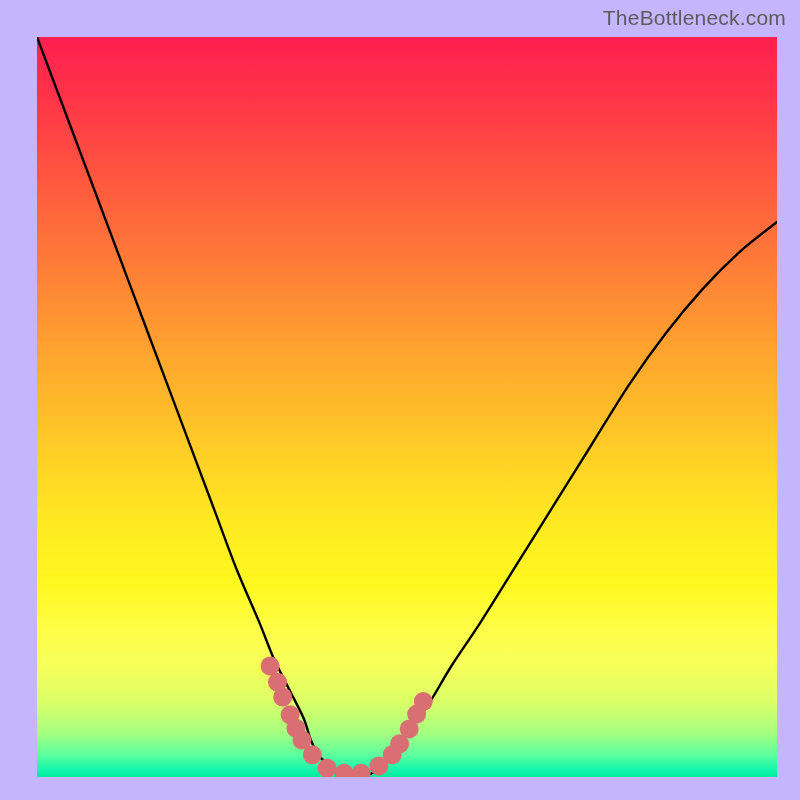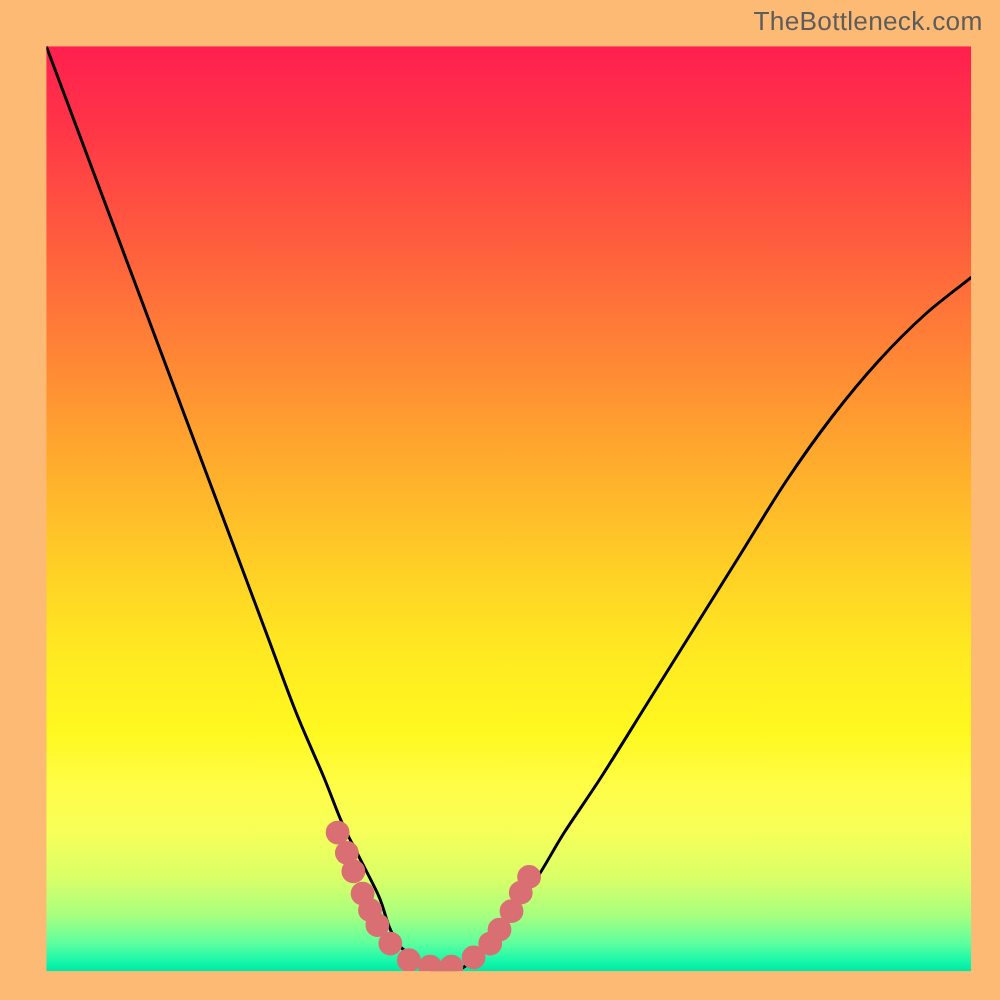--- a/index.html
+++ b/index.html
@@ -7,21 +7,21 @@
     padding: 0;
     width: 800px;
     height: 800px;
     overflow: hidden;
     background: #000;
     font-family: Arial, Helvetica, sans-serif;
   }
   .frame {
     position: absolute;
     inset: 0;
-    background: #fdba74;
+    background: #c4b5fd;
     padding-left: 27px;
   }
   .plot {
     position: absolute;
     left: 37px;
     top: 37px;
     width: 740px;
     height: 740px;
     overflow: hidden;
   }

